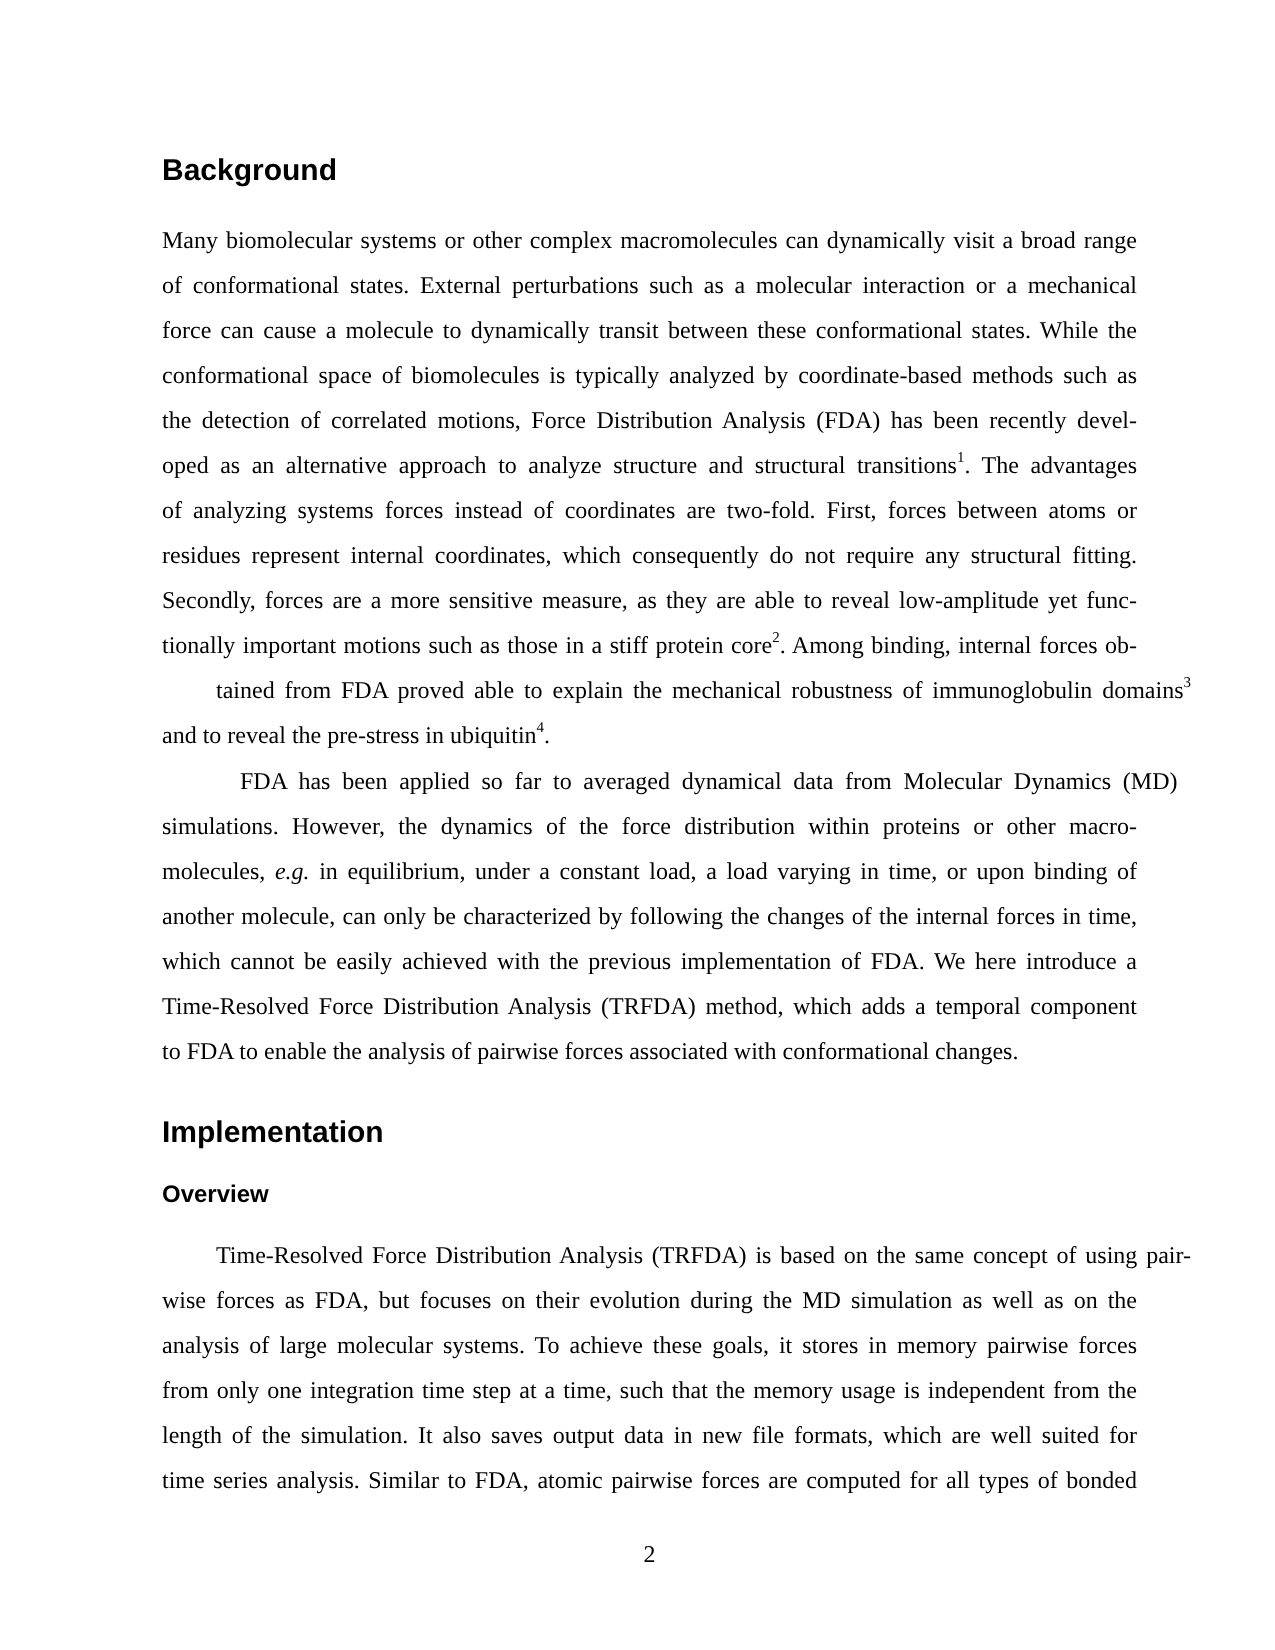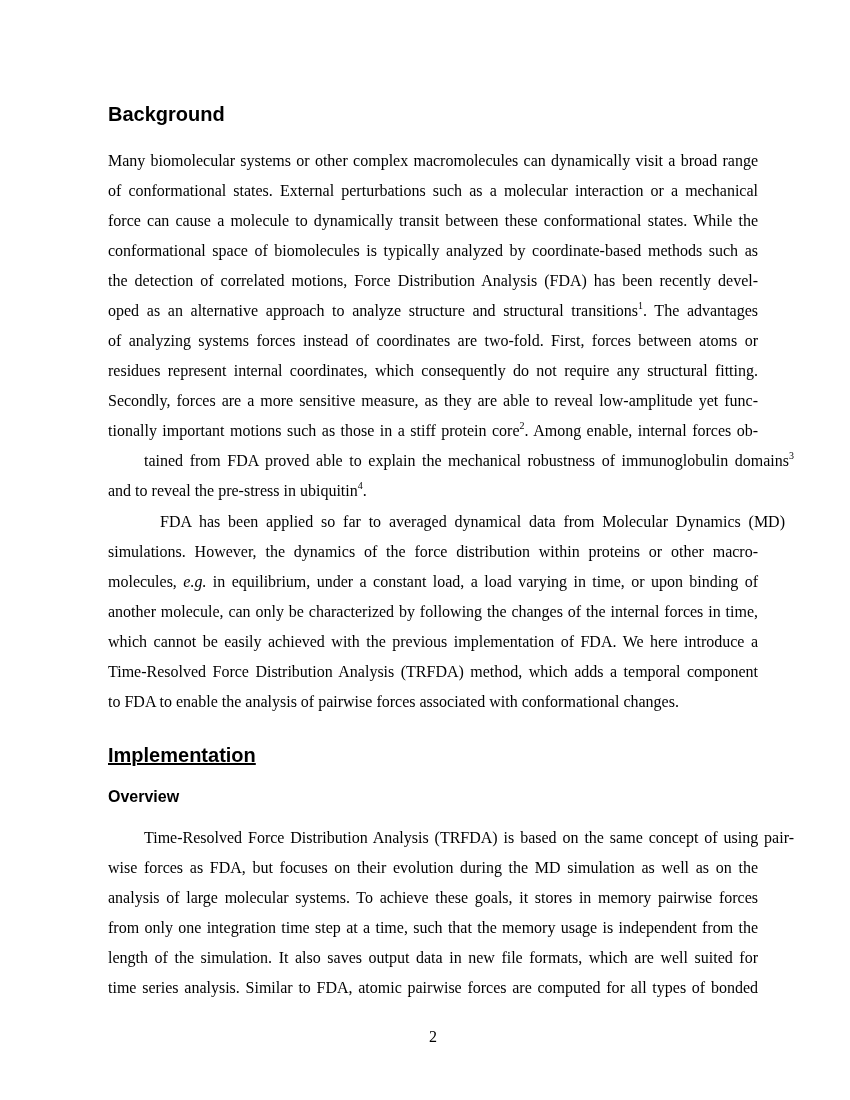--- a/index.html
+++ b/index.html
@@ -24,36 +24,36 @@
   <div>
     <div class="line" style="top:151px;">Many biomolecular systems or other complex macromolecules can dynamically visit a broad range</div>
     <div class="line" style="top:181px;">of conformational states.  External perturbations such as a molecular interaction or a mechanical</div>
     <div class="line" style="top:211px;">force can cause a molecule to dynamically transit between these conformational states. While the</div>
     <div class="line" style="top:241px;">conformational space of biomolecules is typically analyzed by coordinate-based methods such as</div>
     <div class="line" style="top:271px;">the detection of correlated motions, Force Distribution Analysis (FDA) has been recently devel-</div>
     <div class="line" style="top:301px;"><span>oped as an alternative approach to analyze structure and structural transitions</span><sup>1</sup><span>.  The advantages</span></div>
     <div class="line" style="top:331px;">of analyzing systems forces instead of coordinates are two-fold.  First, forces between atoms or</div>
     <div class="line" style="top:361px;">residues represent internal coordinates, which consequently do not require any structural fitting.</div>
     <div class="line" style="top:391px;">Secondly, forces are a more sensitive measure, as they are able to reveal low-amplitude yet func-</div>
-    <div class="line" style="top:421px;"><span>tionally important motions such as those in a stiff protein core</span><sup>2</sup><span>. Among enable, internal forces ob-</span></div>
+    <div class="line" style="top:421px;"><span>tionally important motions such as those in a stiff protein core</span><sup>2</sup><span>. Among binding, internal forces ob-</span></div>
     <div class="line" style="top:451px;margin-left:36px;"><span>tained from FDA proved able to explain the mechanical robustness of immunoglobulin domains</span><sup>3</sup><span></span></div>
     <div class="line last" style="top:481px;"><span>and to reveal the pre-stress in ubiquitin</span><sup>4</sup><span>.</span></div>
   </div>
 
   <div>
     <div class="line indent" style="top:512px;">FDA has been applied so far to averaged dynamical data from Molecular Dynamics (MD)</div>
     <div class="line" style="top:542px;">simulations.  However, the dynamics of the force distribution within proteins or other macro-</div>
     <div class="line" style="top:572px;"><span>molecules, </span><i>e.g.</i><span> in equilibrium, under a constant load, a load varying in time, or upon binding of</span></div>
     <div class="line" style="top:602px;">another molecule, can only be characterized by following the changes of the internal forces in time,</div>
     <div class="line" style="top:632px;">which cannot be easily achieved with the previous implementation of FDA. We here introduce a</div>
     <div class="line" style="top:662px;">Time-Resolved Force Distribution Analysis (TRFDA) method, which adds a temporal component</div>
     <div class="line last" style="top:692px;">to FDA to enable the analysis of pairwise forces associated with conformational changes.</div>
   </div>
 
-  <div class="h1" style="top:743px;text-decoration:underline;">Implementation</div>
+  <div class="h1" style="top:743px;">Implementation</div>
   <div class="h2" style="top:787px;">Overview</div>
 
   <div>
     <div class="line" style="top:828px;margin-left:36px;">Time-Resolved Force Distribution Analysis (TRFDA) is based on the same concept of using pair-</div>
     <div class="line" style="top:858px;">wise forces as FDA, but focuses on their evolution during the MD simulation as well as on the</div>
     <div class="line" style="top:888px;">analysis of large molecular systems.  To achieve these goals, it stores in memory pairwise forces</div>
     <div class="line" style="top:918px;">from only one integration time step at a time, such that the memory usage is independent from the</div>
     <div class="line" style="top:948px;">length of the simulation.  It also saves output data in new file formats, which are well suited for</div>
     <div class="line" style="top:978px;">time series analysis. Similar to FDA, atomic pairwise forces are computed for all types of bonded</div>
   </div>

